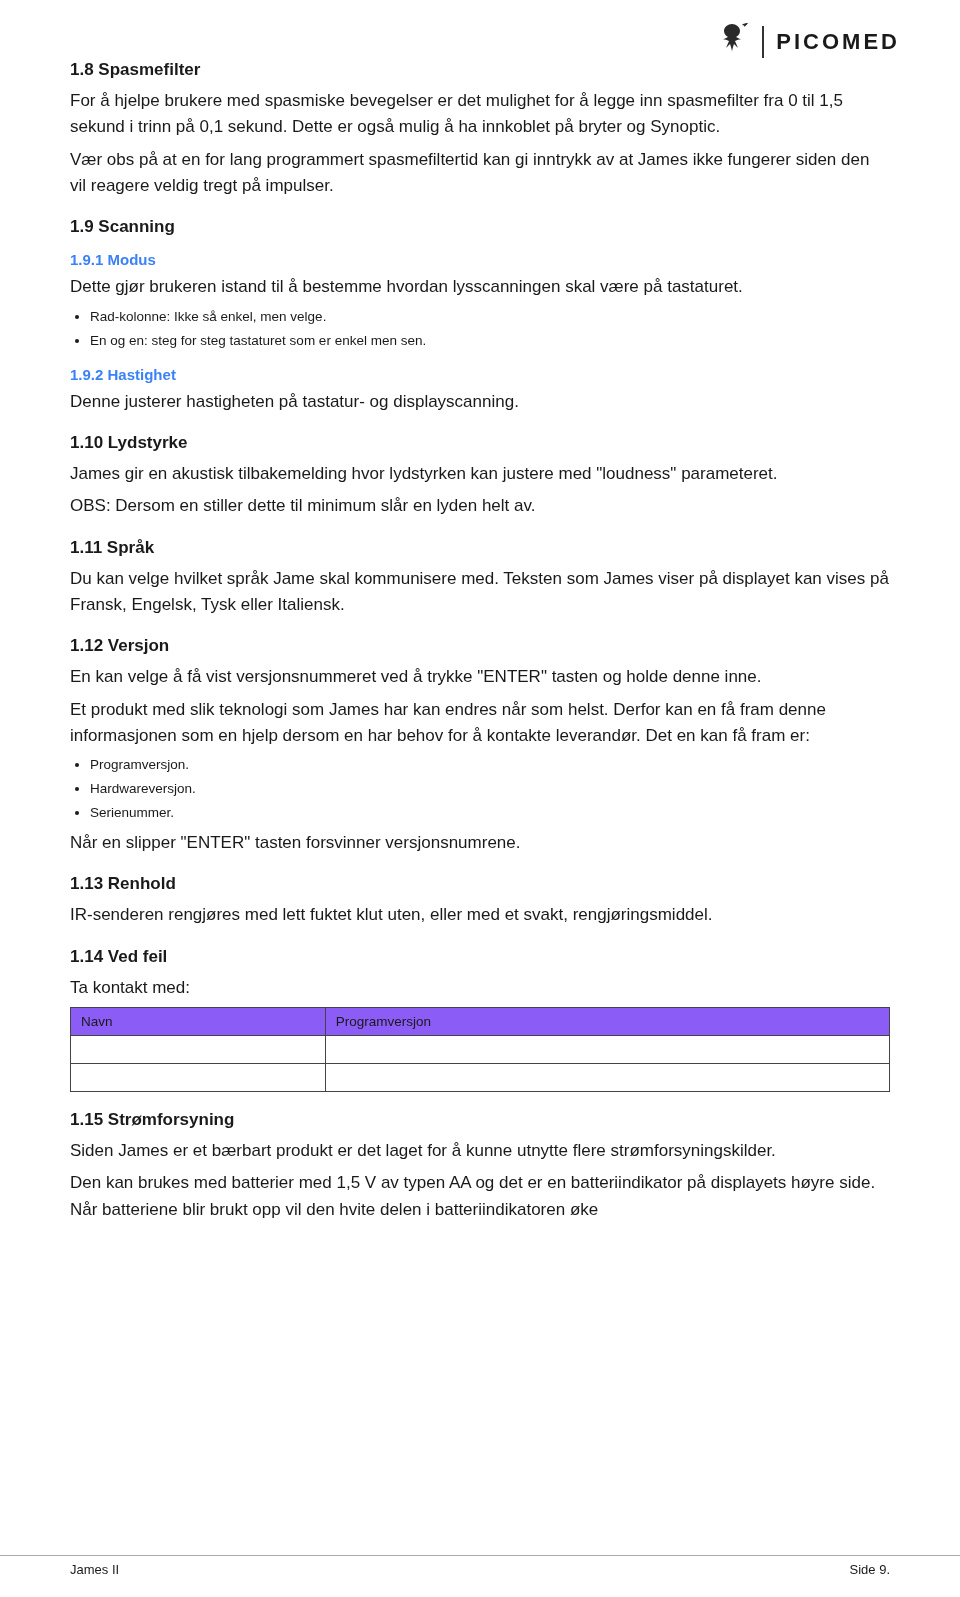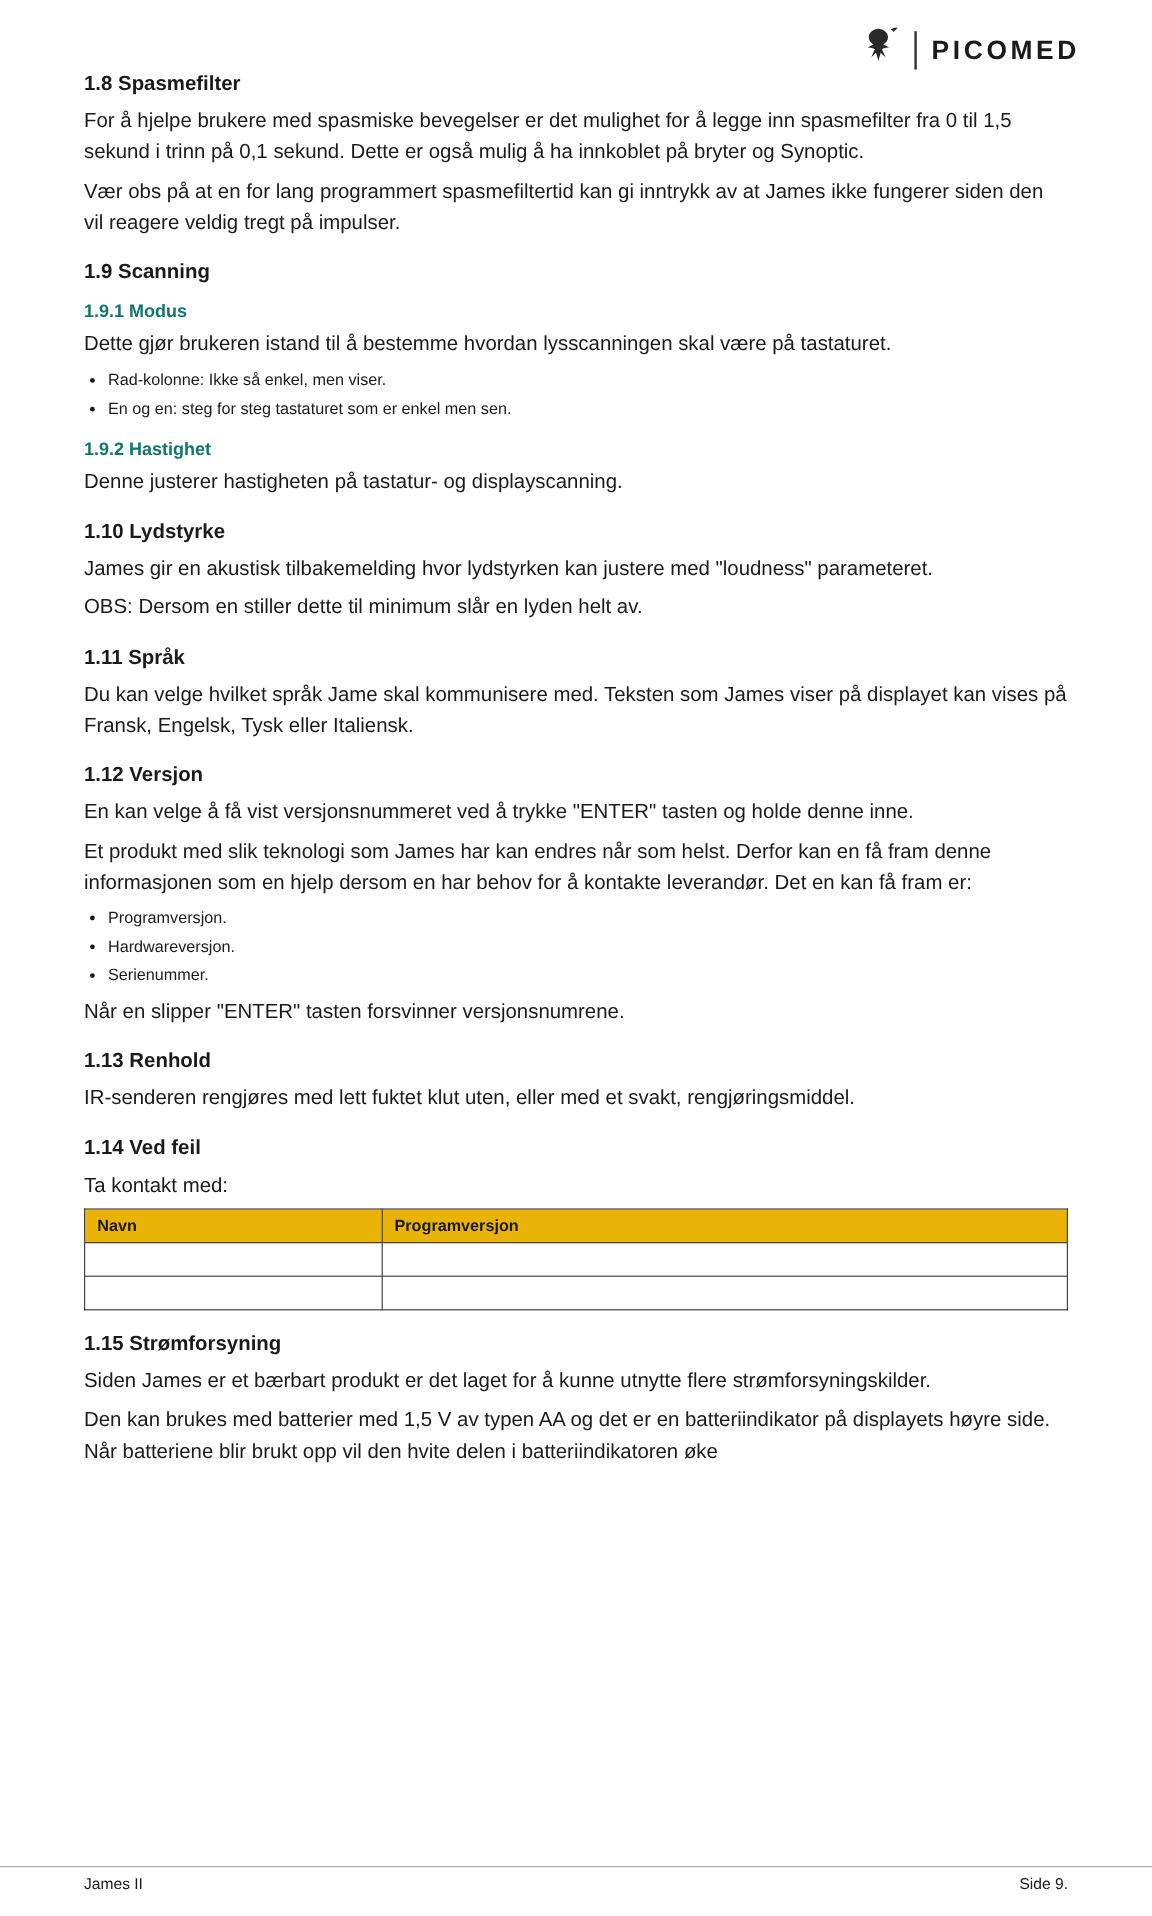--- a/index.html
+++ b/index.html
@@ -56,21 +56,21 @@
       margin-bottom: 8px;
       margin-top: 18px;
       color: #1a1a1a;
     }
 
     h3 {
       font-size: 15px;
       font-weight: bold;
       margin-bottom: 6px;
       margin-top: 14px;
-      color: #0f766e;
+      color: #3b82f6;
     }
 
     p {
       font-size: 17px;
       line-height: 1.55;
       margin-bottom: 6px;
       color: #1a1a1a;
     }
 
     ul {
@@ -98,22 +98,22 @@
 
     .contact-table th,
     .contact-table td {
       border: 1px solid #444;
       padding: 6px 10px;
       font-size: 13.5px;
       text-align: left;
     }
 
     .contact-table th {
-      font-weight: bold;
-      background: #eab308;
+      font-weight: normal;
+      background: #8b5cf6;
     }
 
     .contact-table td {
       height: 28px;
     }
 
     .footer {
       position: absolute;
       bottom: 20px;
       left: 0;
@@ -152,21 +152,21 @@
       <p>Vær obs på at en for lang programmert spasmefiltertid kan gi inntrykk av at James ikke fungerer siden den vil reagere veldig tregt på impulser.</p>
     </div>
 
     <div class="section">
       <h2>1.9  Scanning</h2>
 
       <div>
         <h3>1.9.1  Modus</h3>
         <p>Dette gjør brukeren istand til å bestemme hvordan lysscanningen skal være på tastaturet.</p>
         <ul>
-          <li>Rad-kolonne: Ikke så enkel, men viser.</li>
+          <li>Rad-kolonne: Ikke så enkel, men velge.</li>
           <li>En og en: steg for steg tastaturet som er enkel men sen.</li>
         </ul>
       </div>
 
       <div>
         <h3>1.9.2  Hastighet</h3>
         <p>Denne justerer hastigheten på tastatur- og displayscanning.</p>
       </div>
     </div>
 

